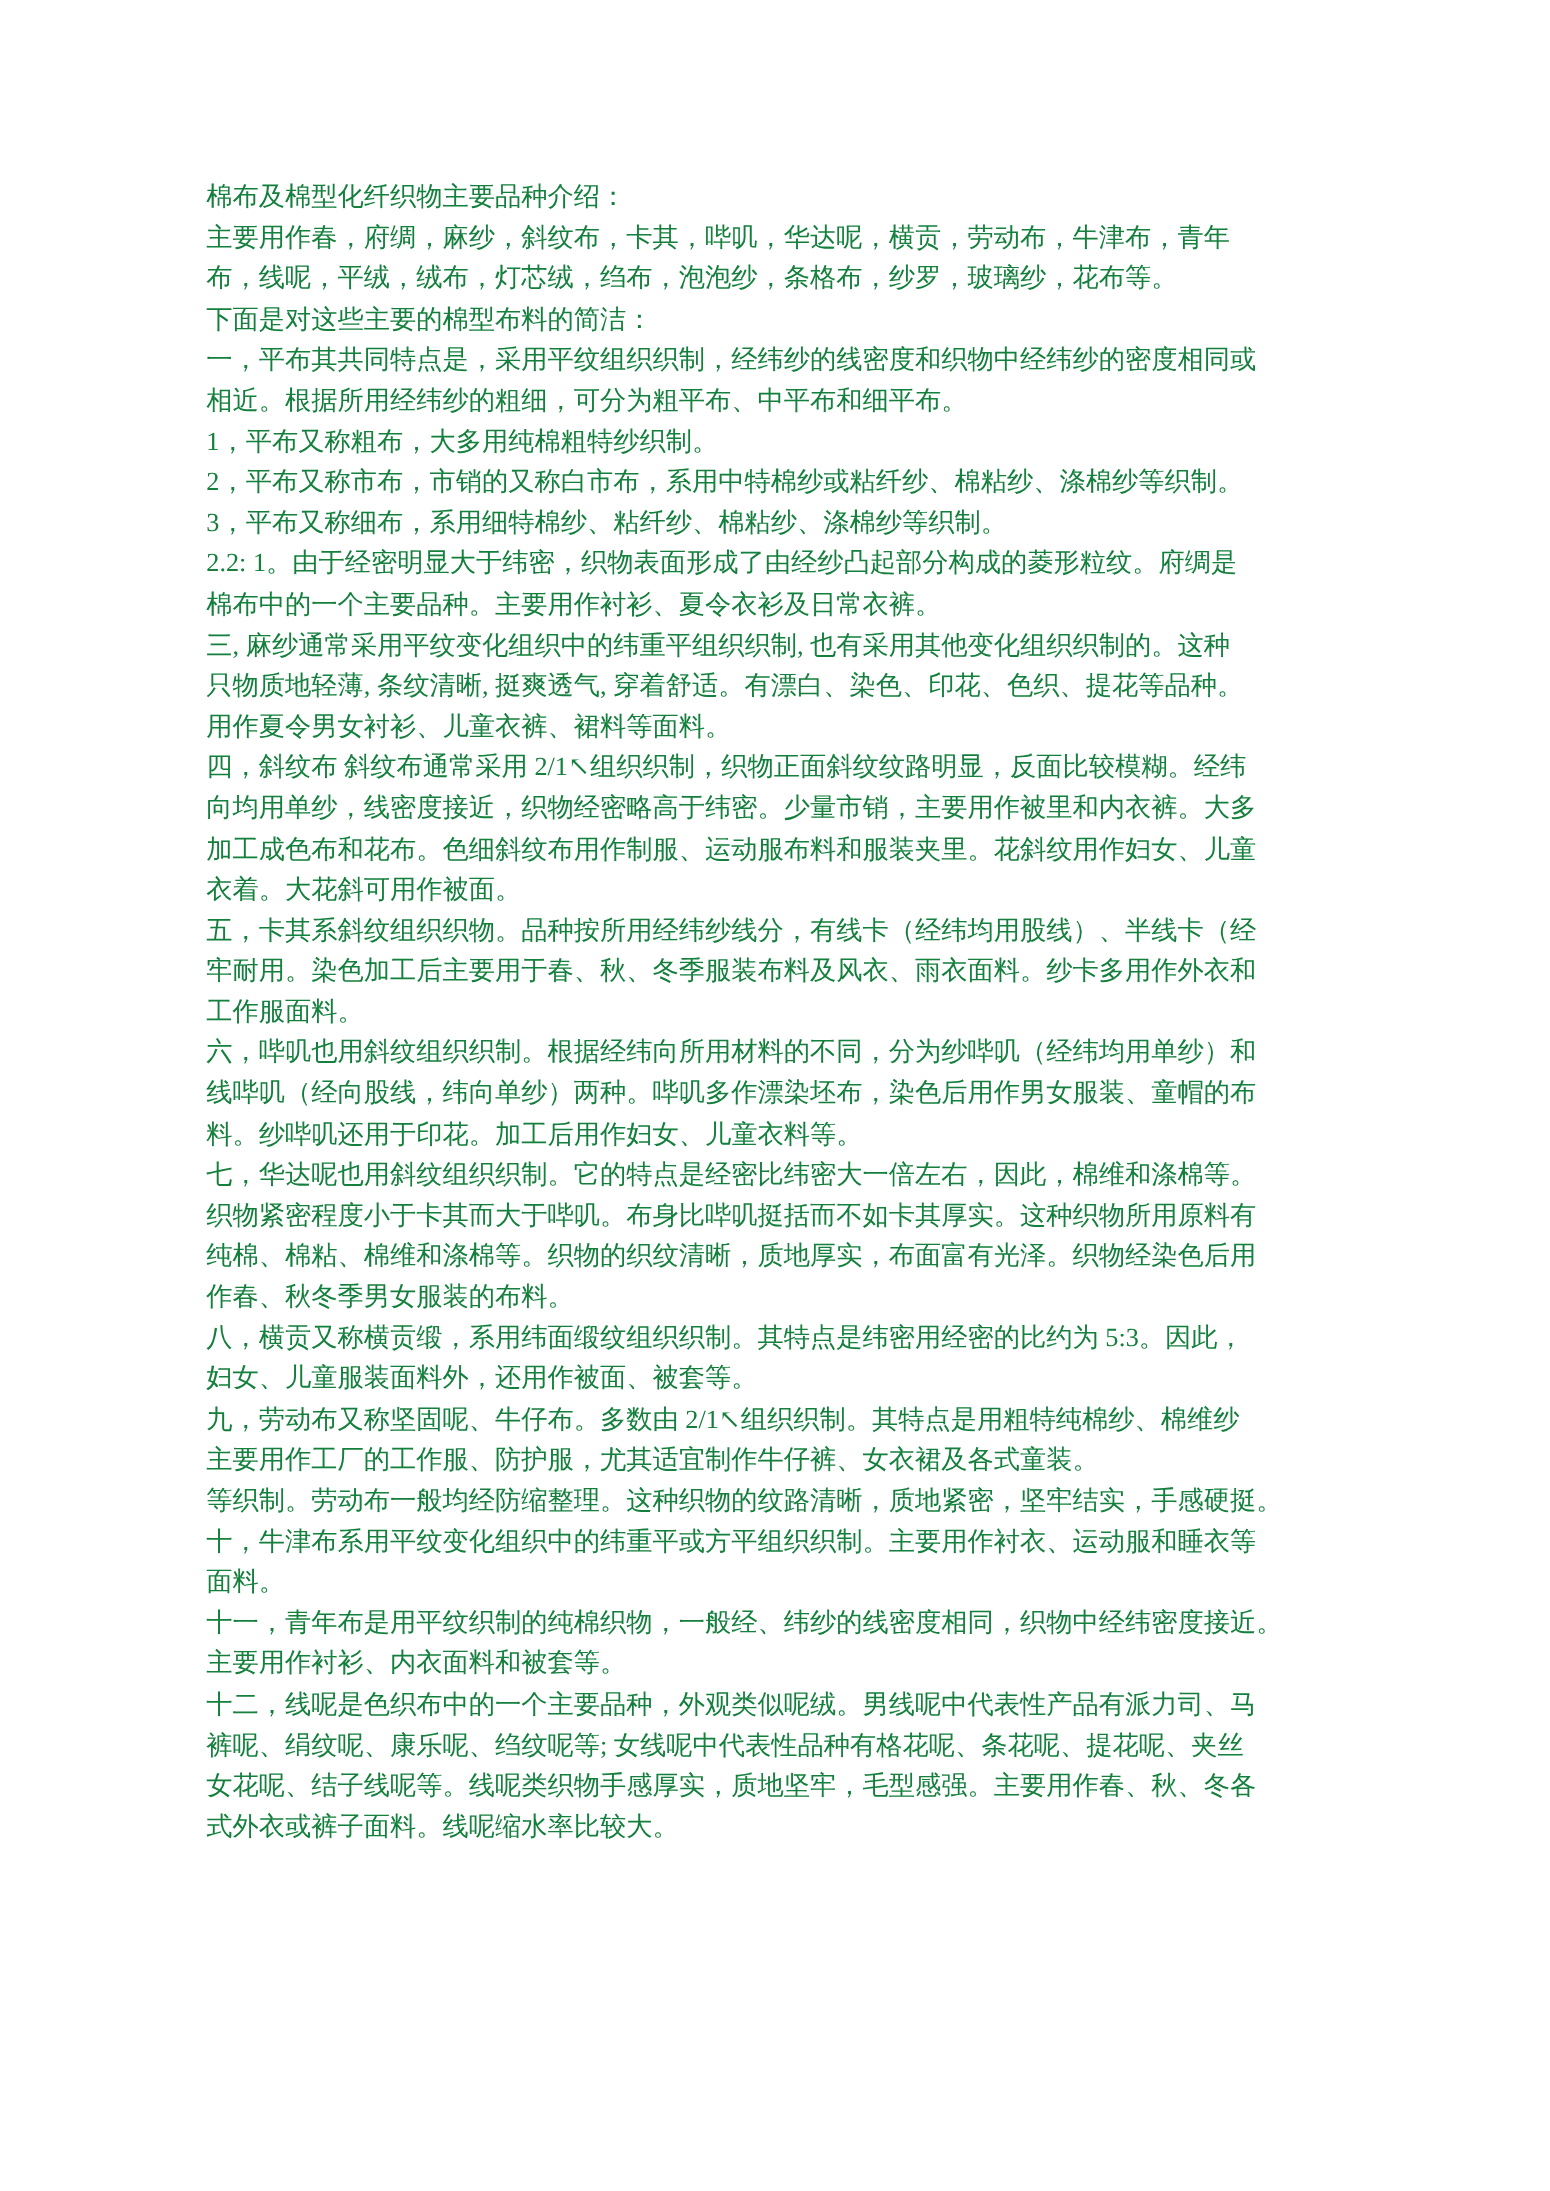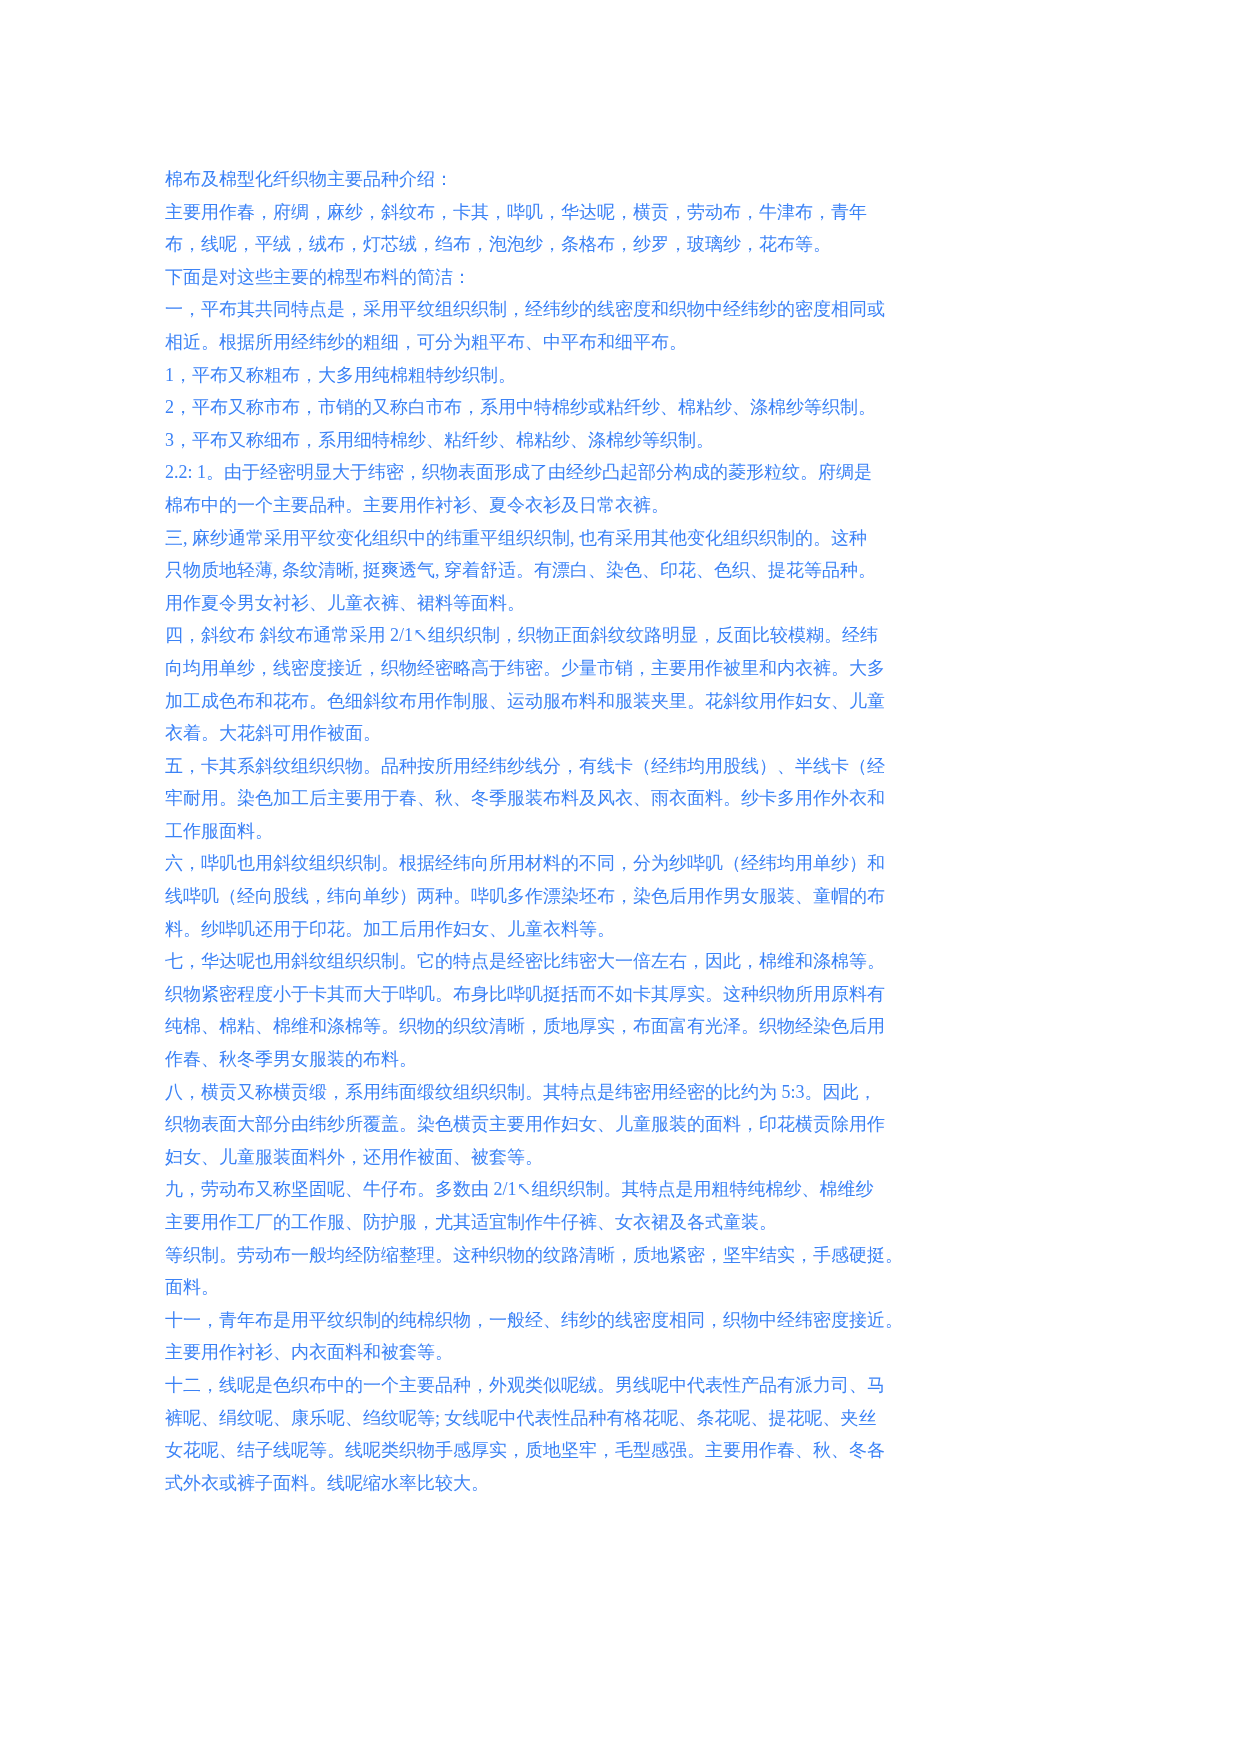--- a/index.html
+++ b/index.html
@@ -13,24 +13,23 @@
     height: 1753px;
     background: #ffffff;
     overflow: hidden;
     font-family: "Liberation Serif", "DejaVu Serif", serif;
   }
   .doc-content {
     position: absolute;
     left: 165px;
     top: 141px;
     width: 805px;
-    color: #3b82f6;
-    font-size: 18px;
+    color: #15803d;
+    font-size: 21px;
     line-height: 32.6px;
-    margin-top: 22px;
   }
   .doc-line {
     white-space: pre;
     height: 32.6px;
     text-align: justify;
   }
 </style>
 </head>
 <body>
 
@@ -58,25 +57,25 @@
       <div class="doc-line">牢耐用。染色加工后主要用于春、秋、冬季服装布料及风衣、雨衣面料。纱卡多用作外衣和</div>
       <div class="doc-line">工作服面料。</div>
       <div class="doc-line">六，哔叽也用斜纹组织织制。根据经纬向所用材料的不同，分为纱哔叽（经纬均用单纱）和</div>
       <div class="doc-line">线哔叽（经向股线，纬向单纱）两种。哔叽多作漂染坯布，染色后用作男女服装、童帽的布</div>
       <div class="doc-line">料。纱哔叽还用于印花。加工后用作妇女、儿童衣料等。</div>
       <div class="doc-line">七，华达呢也用斜纹组织织制。它的特点是经密比纬密大一倍左右，因此，棉维和涤棉等。</div>
       <div class="doc-line">织物紧密程度小于卡其而大于哔叽。布身比哔叽挺括而不如卡其厚实。这种织物所用原料有</div>
       <div class="doc-line">纯棉、棉粘、棉维和涤棉等。织物的织纹清晰，质地厚实，布面富有光泽。织物经染色后用</div>
       <div class="doc-line">作春、秋冬季男女服装的布料。</div>
       <div class="doc-line">八，横贡又称横贡缎，系用纬面缎纹组织织制。其特点是纬密用经密的比约为 5:3。因此，</div>
-      <div class="doc-line">织物表面大部分由纬纱所覆盖。染色横贡主要用作妇女、儿童服装的面料，印花横贡除用作</div>
       <div class="doc-line">妇女、儿童服装面料外，还用作被面、被套等。</div>
       <div class="doc-line">九，劳动布又称坚固呢、牛仔布。多数由 2/1↖组织织制。其特点是用粗特纯棉纱、棉维纱</div>
       <div class="doc-line">主要用作工厂的工作服、防护服，尤其适宜制作牛仔裤、女衣裙及各式童装。</div>
       <div class="doc-line">等织制。劳动布一般均经防缩整理。这种织物的纹路清晰，质地紧密，坚牢结实，手感硬挺。</div>
+      <div class="doc-line">十，牛津布系用平纹变化组织中的纬重平或方平组织织制。主要用作衬衣、运动服和睡衣等</div>
       <div class="doc-line">面料。</div>
       <div class="doc-line">十一，青年布是用平纹织制的纯棉织物，一般经、纬纱的线密度相同，织物中经纬密度接近。</div>
       <div class="doc-line">主要用作衬衫、内衣面料和被套等。</div>
       <div class="doc-line">十二，线呢是色织布中的一个主要品种，外观类似呢绒。男线呢中代表性产品有派力司、马</div>
       <div class="doc-line">裤呢、绢纹呢、康乐呢、绉纹呢等; 女线呢中代表性品种有格花呢、条花呢、提花呢、夹丝</div>
       <div class="doc-line">女花呢、结子线呢等。线呢类织物手感厚实，质地坚牢，毛型感强。主要用作春、秋、冬各</div>
       <div class="doc-line">式外衣或裤子面料。线呢缩水率比较大。</div>
     </div>
 </div>
 

